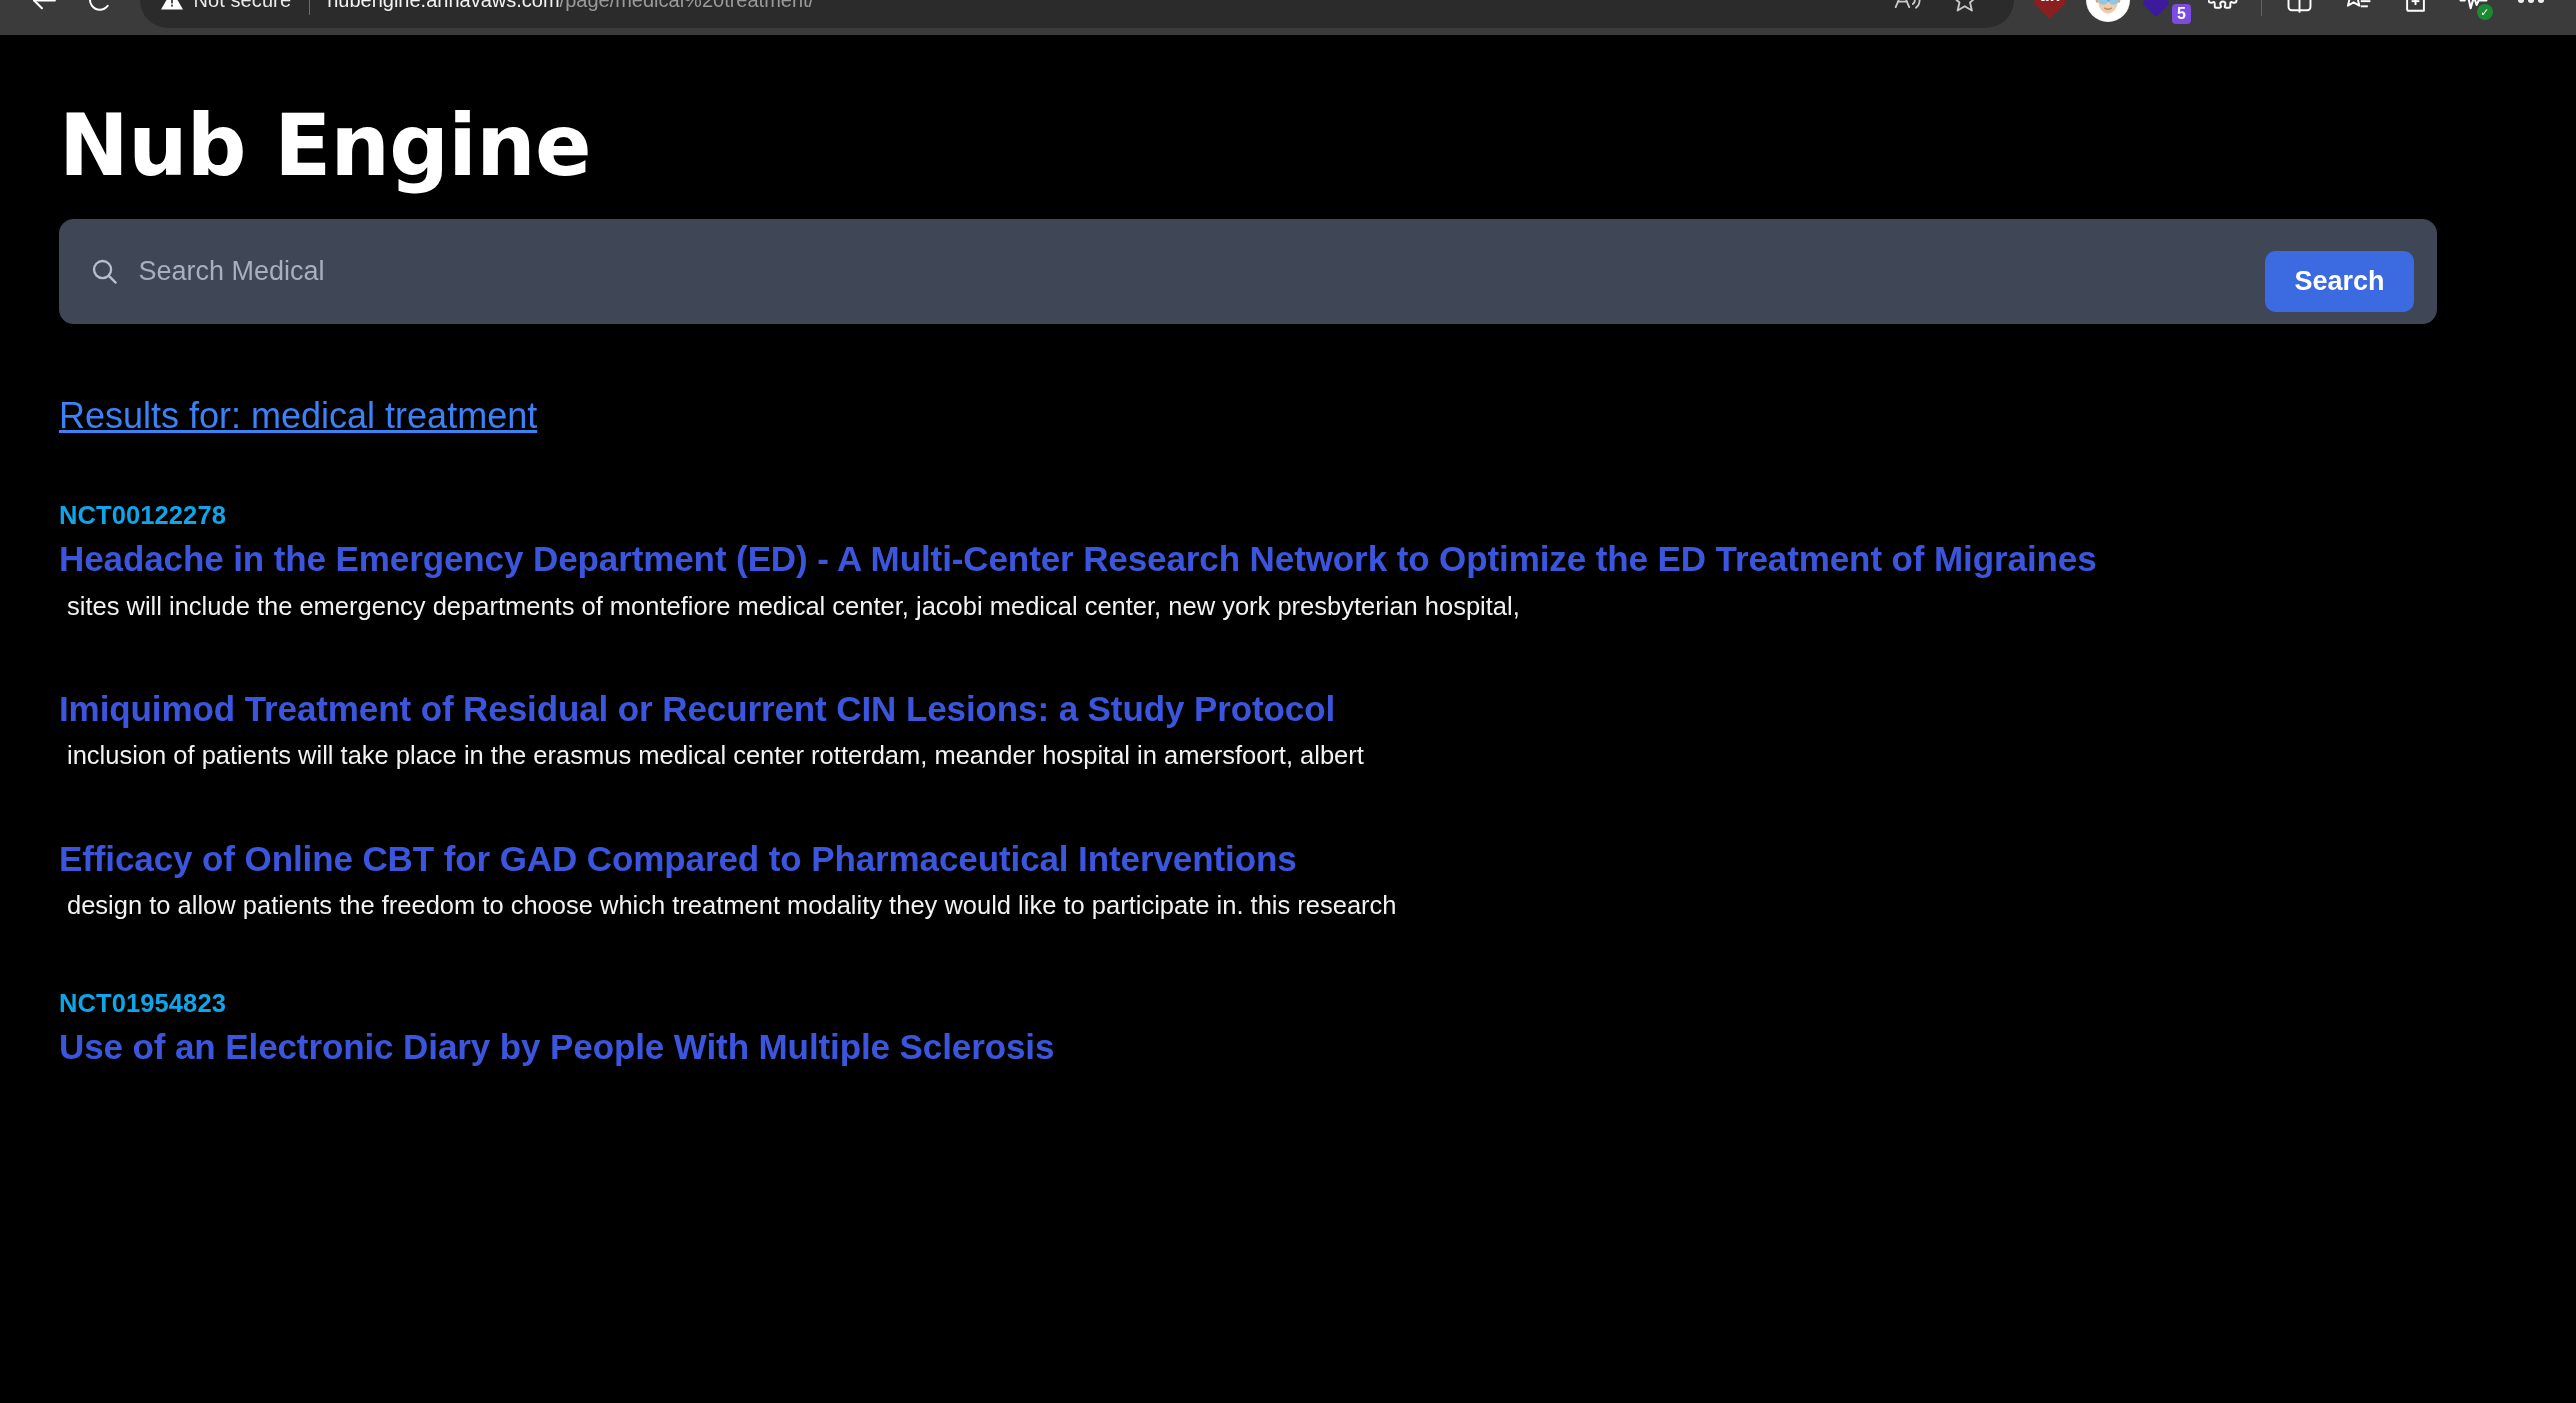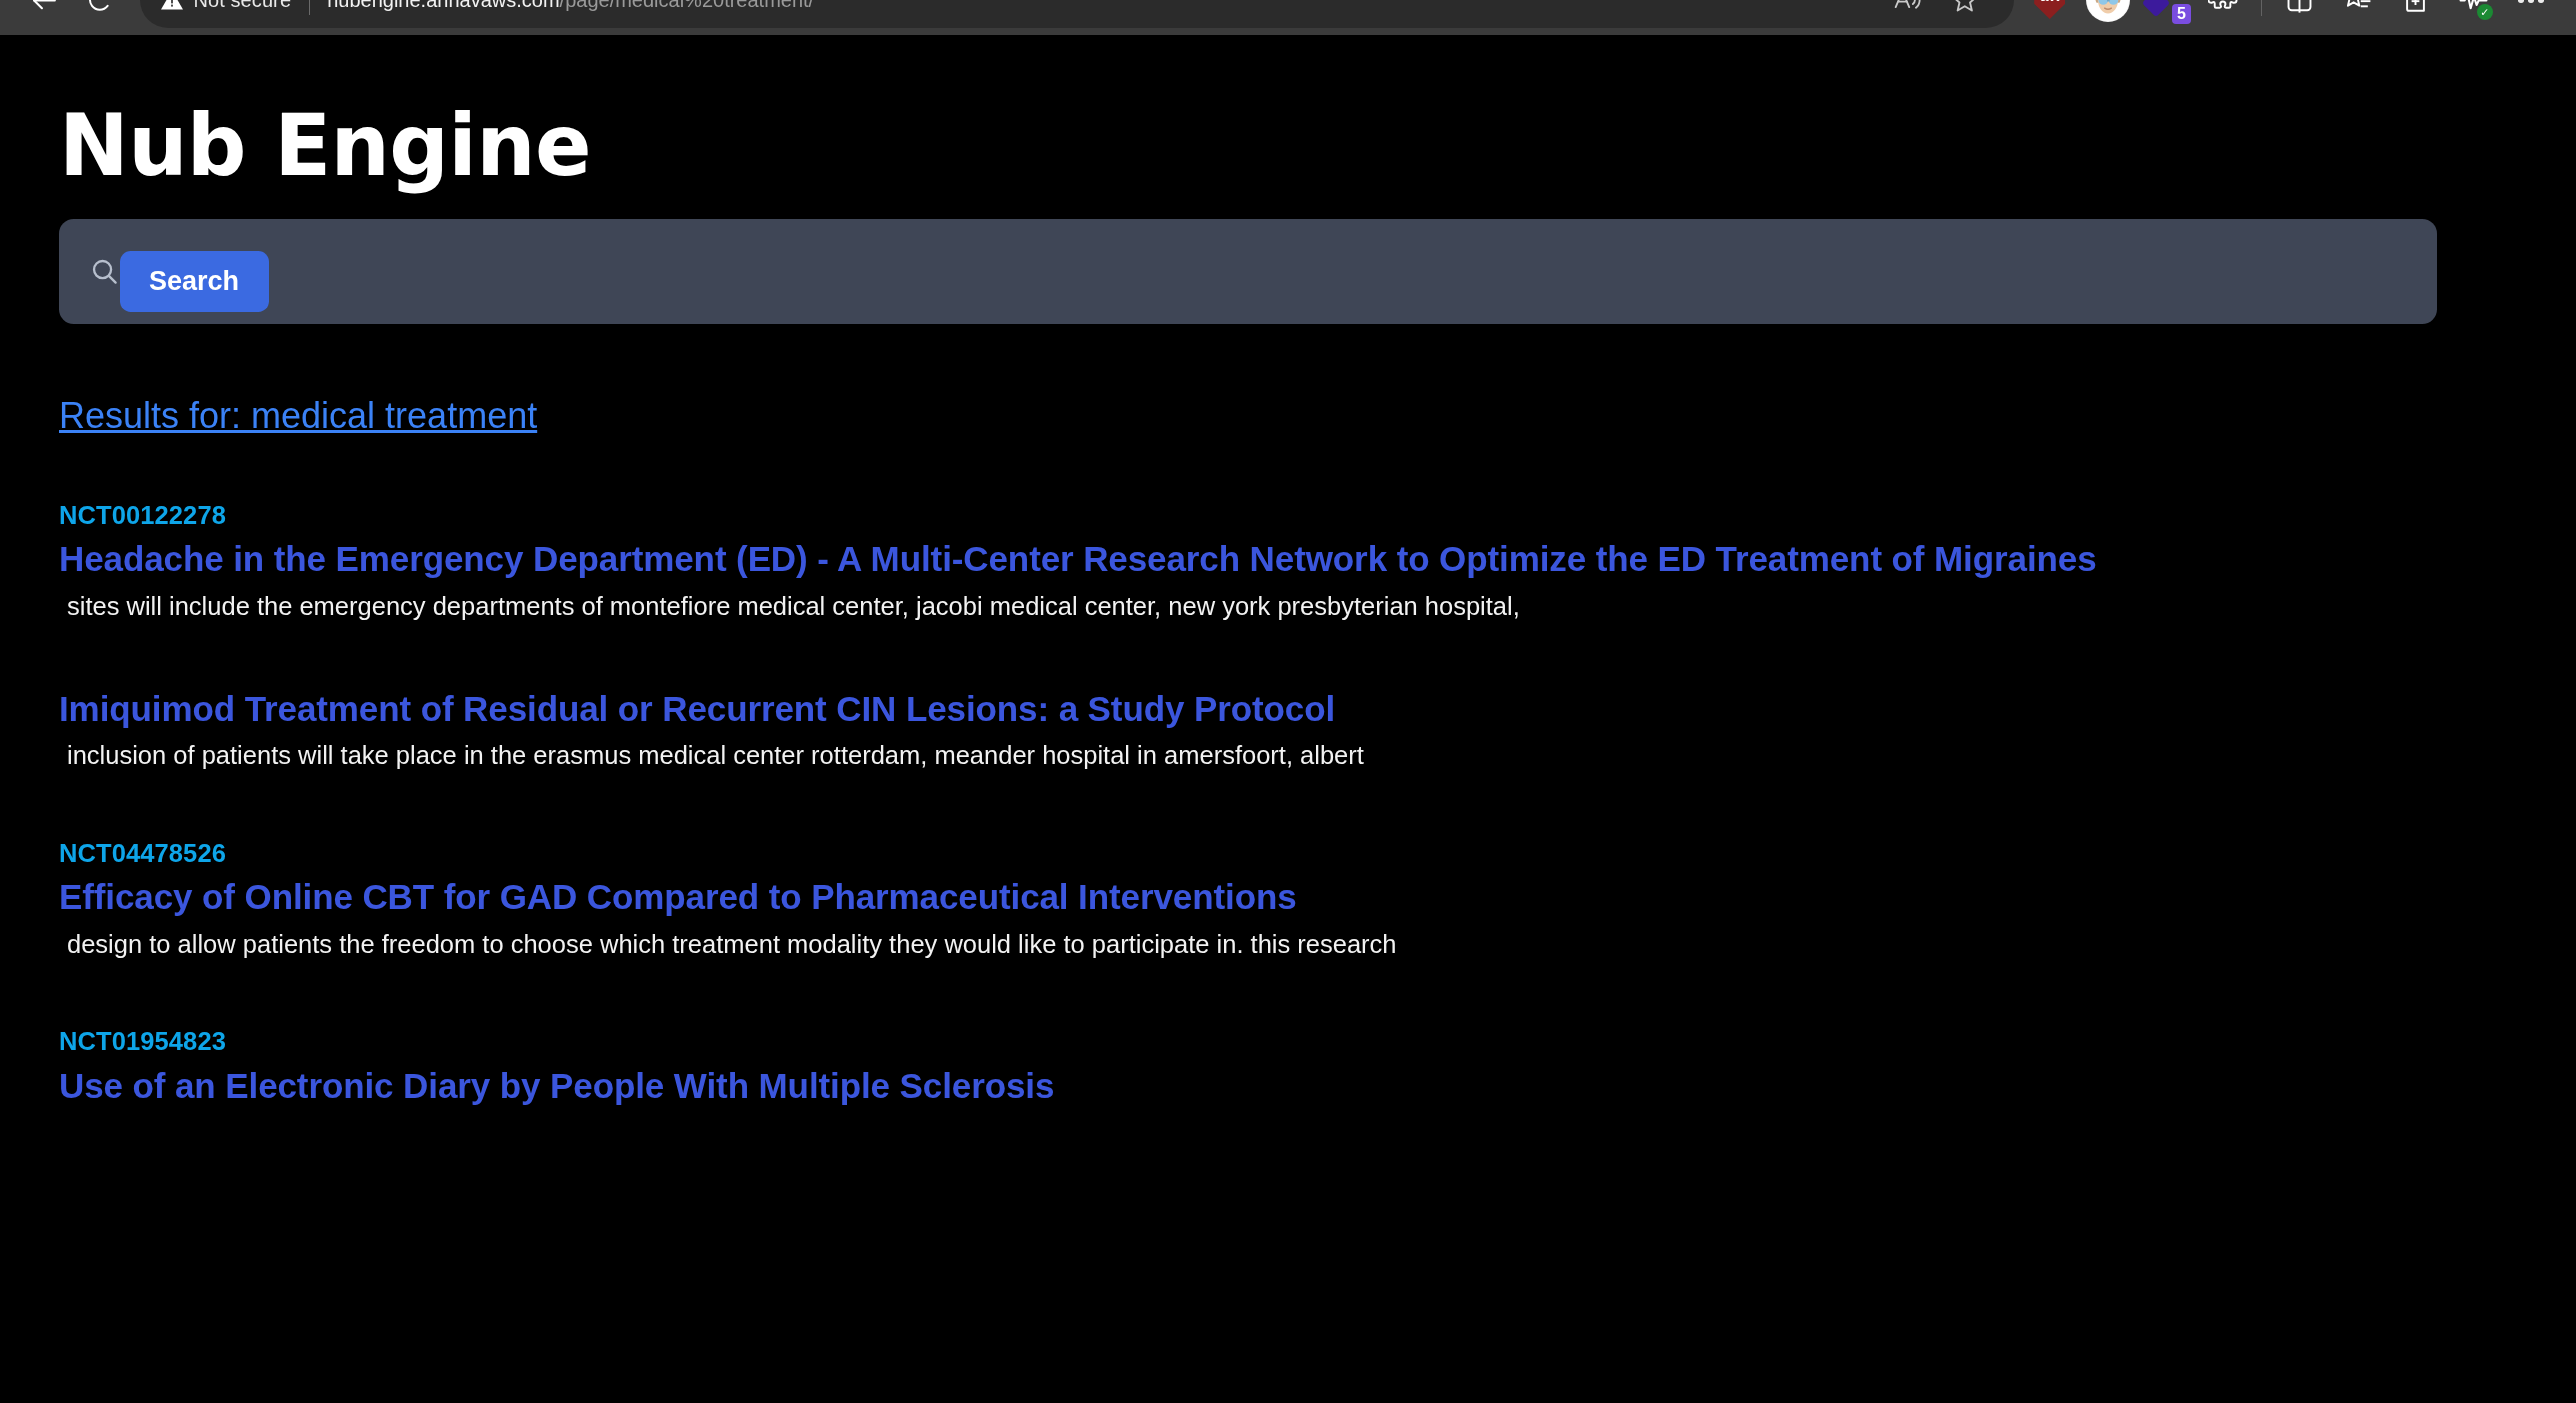--- a/index.html
+++ b/index.html
@@ -435,40 +435,40 @@
 
     <h1 class="brand">Nub Engine</h1>
 
     <div class="searchbar">
       <span class="search-icon">
         <svg width="31" height="31" viewBox="0 0 24 24" fill="none" stroke="#b7bfcd" stroke-width="1.8" stroke-linecap="round">
           <circle cx="10.5" cy="10.5" r="6.6"></circle>
           <line x1="15.4" y1="15.4" x2="20.6" y2="20.6"></line>
         </svg>
       </span>
+      <input class="search-input" type="text" placeholder="Search Medical" style="">
       <button class="search-btn">Search</button>
     </div>
 
     <div class="results-for">Results for: medical treatment</div>
 
     <div class="results">
 
       <div class="result">
         <div class="result-id">NCT00122278</div>
         <a class="result-title" href="#">Headache in the Emergency Department (ED) - A Multi-Center Research Network to Optimize the ED Treatment of Migraines</a>
         <p class="result-snippet">sites will include the emergency departments of montefiore medical center, jacobi medical center, new york presbyterian hospital,</p>
       </div>
 
       <div class="result">
         <a class="result-title" href="#">Imiquimod Treatment of Residual or Recurrent CIN Lesions: a Study Protocol</a>
         <p class="result-snippet">inclusion of patients will take place in the erasmus medical center rotterdam, meander hospital in amersfoort, albert</p>
       </div>
 
       <div class="result">
-        <div class="result-id">NCT04478526</div>
         <a class="result-title" href="#">Efficacy of Online CBT for GAD Compared to Pharmaceutical Interventions</a>
         <p class="result-snippet">design to allow patients the freedom to choose which treatment modality they would like to participate in. this research</p>
       </div>
 
       <div class="result">
         <div class="result-id">NCT01954823</div>
         <a class="result-title" href="#">Use of an Electronic Diary by People With Multiple Sclerosis</a>
         <p class="result-snippet"></p>
       </div>
 

